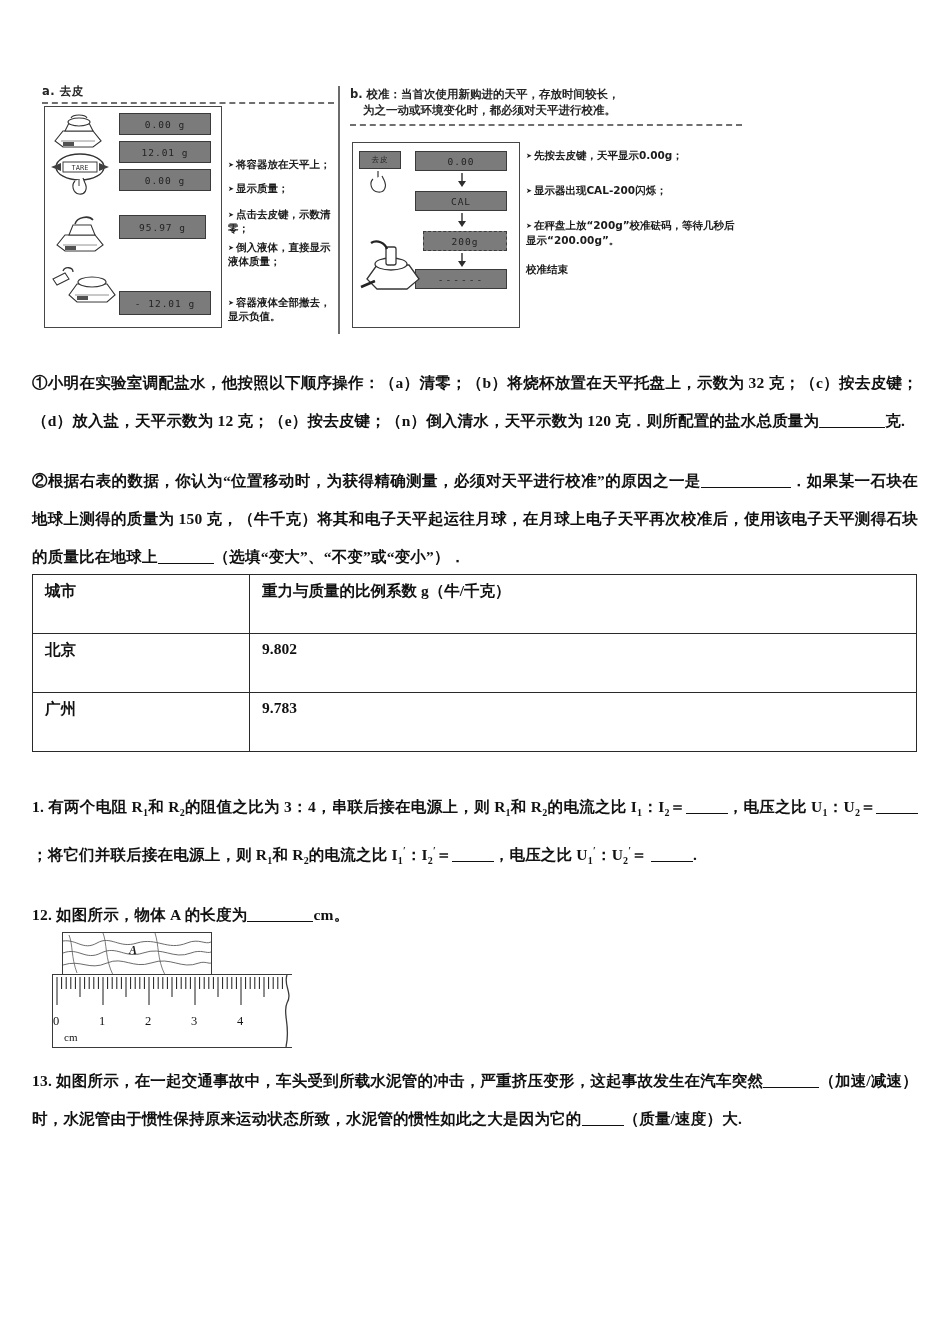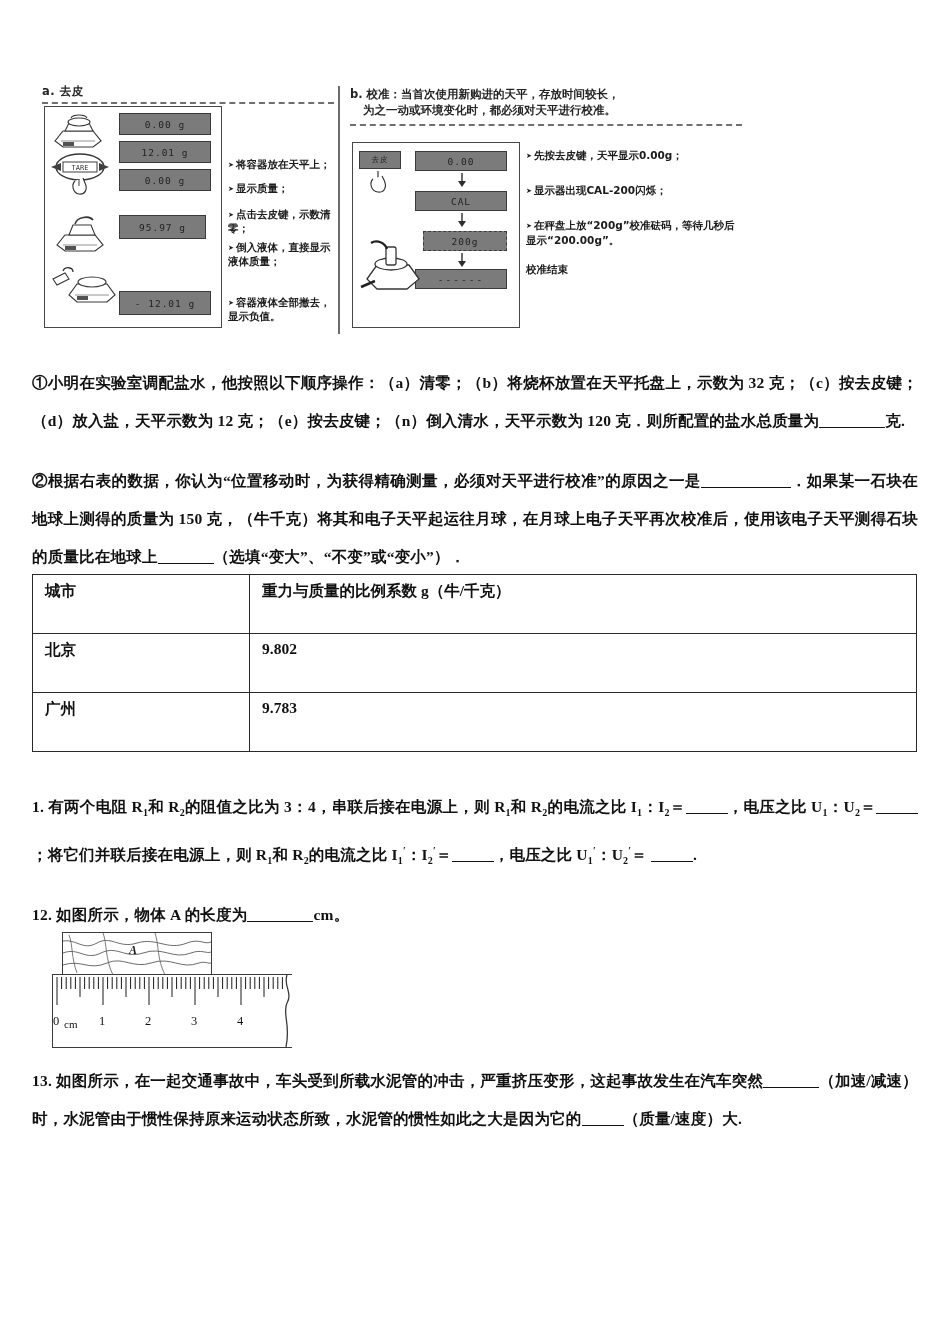--- a/index.html
+++ b/index.html
@@ -202,21 +202,21 @@
   }
   .tick-label {
     position: absolute;
     font-family: "Liberation Serif", "DejaVu Serif", serif;
     font-size: 12.5px;
     color: #111;
   }
   .cm-label {
     position: absolute;
     left: 12px;
-    top: 86px;
+    top: 99px;
     font-family: "Liberation Serif", "DejaVu Serif", serif;
     font-size: 11px;
     color: #111;
   }
 </style>
 </head>
 <body>
 
 <div class="page">
 

